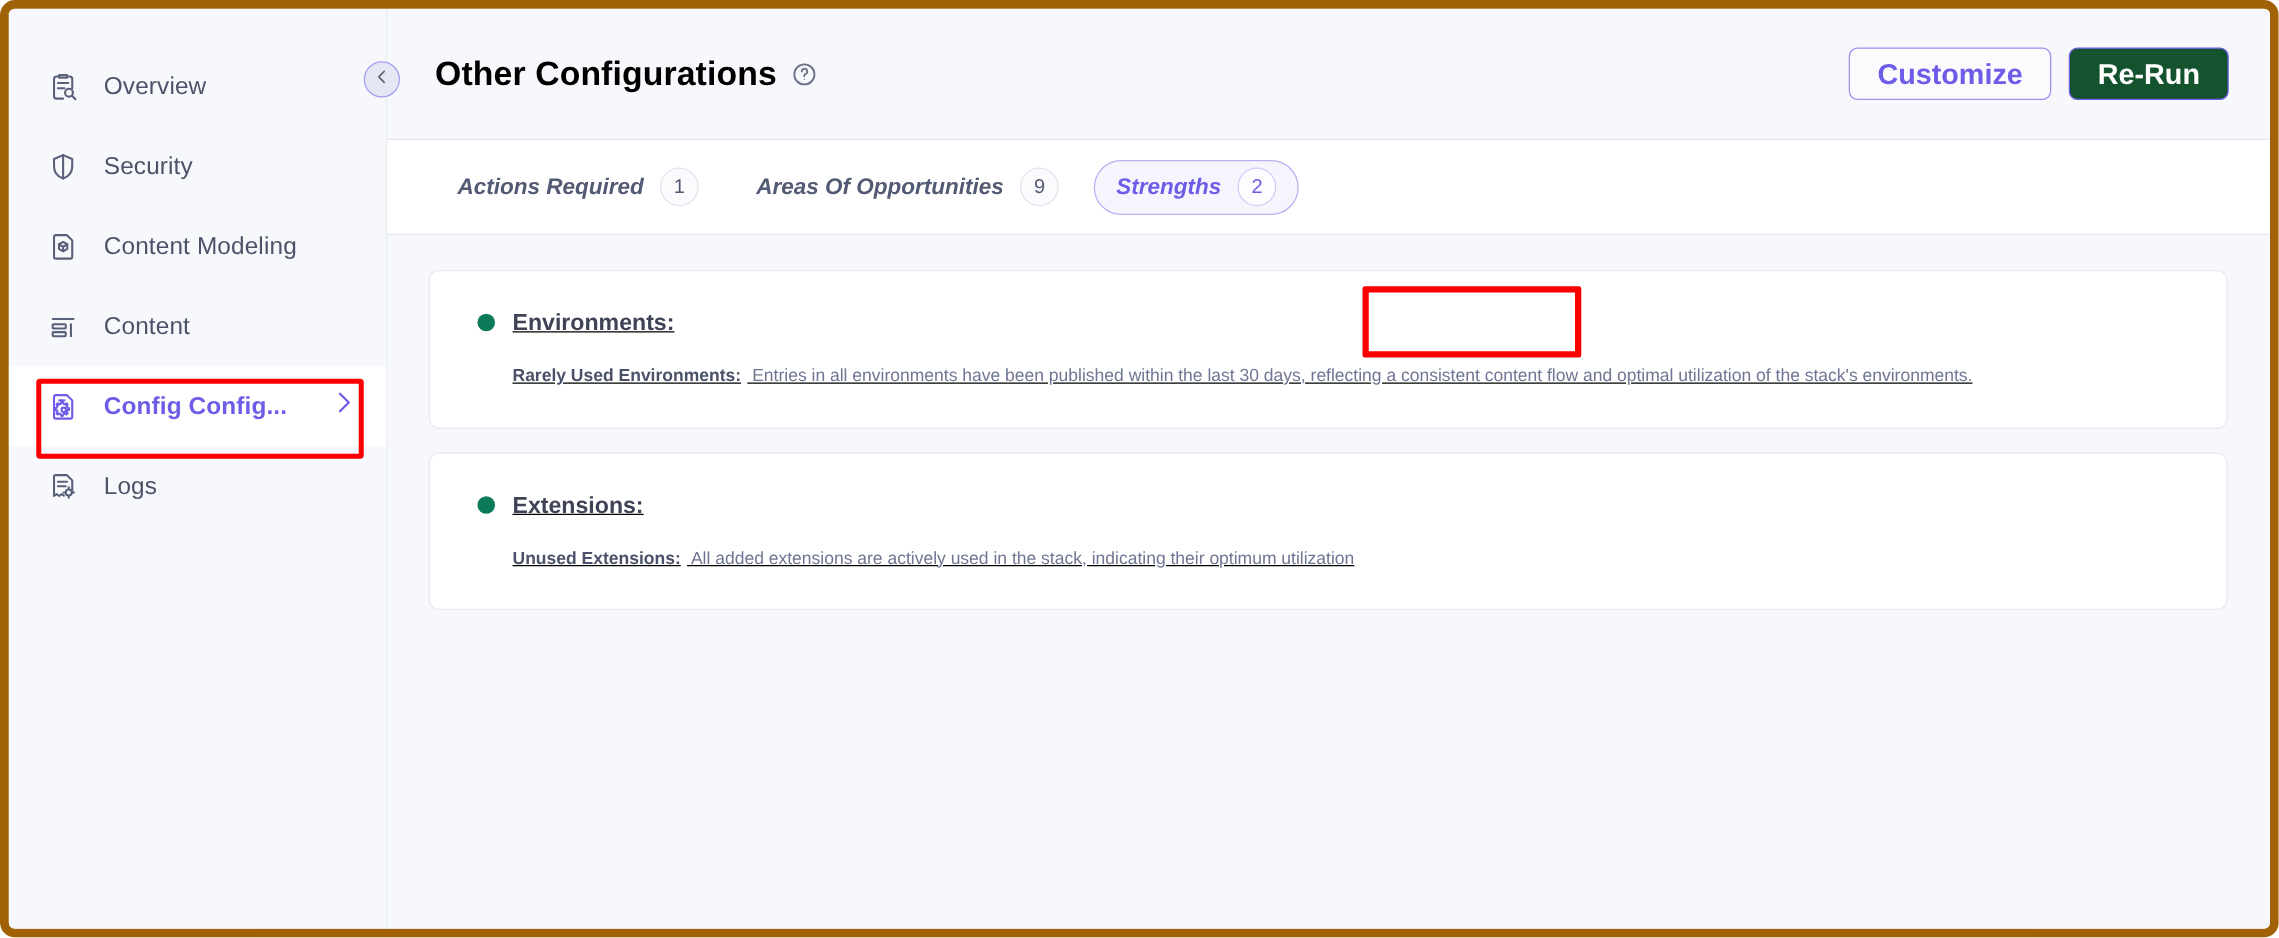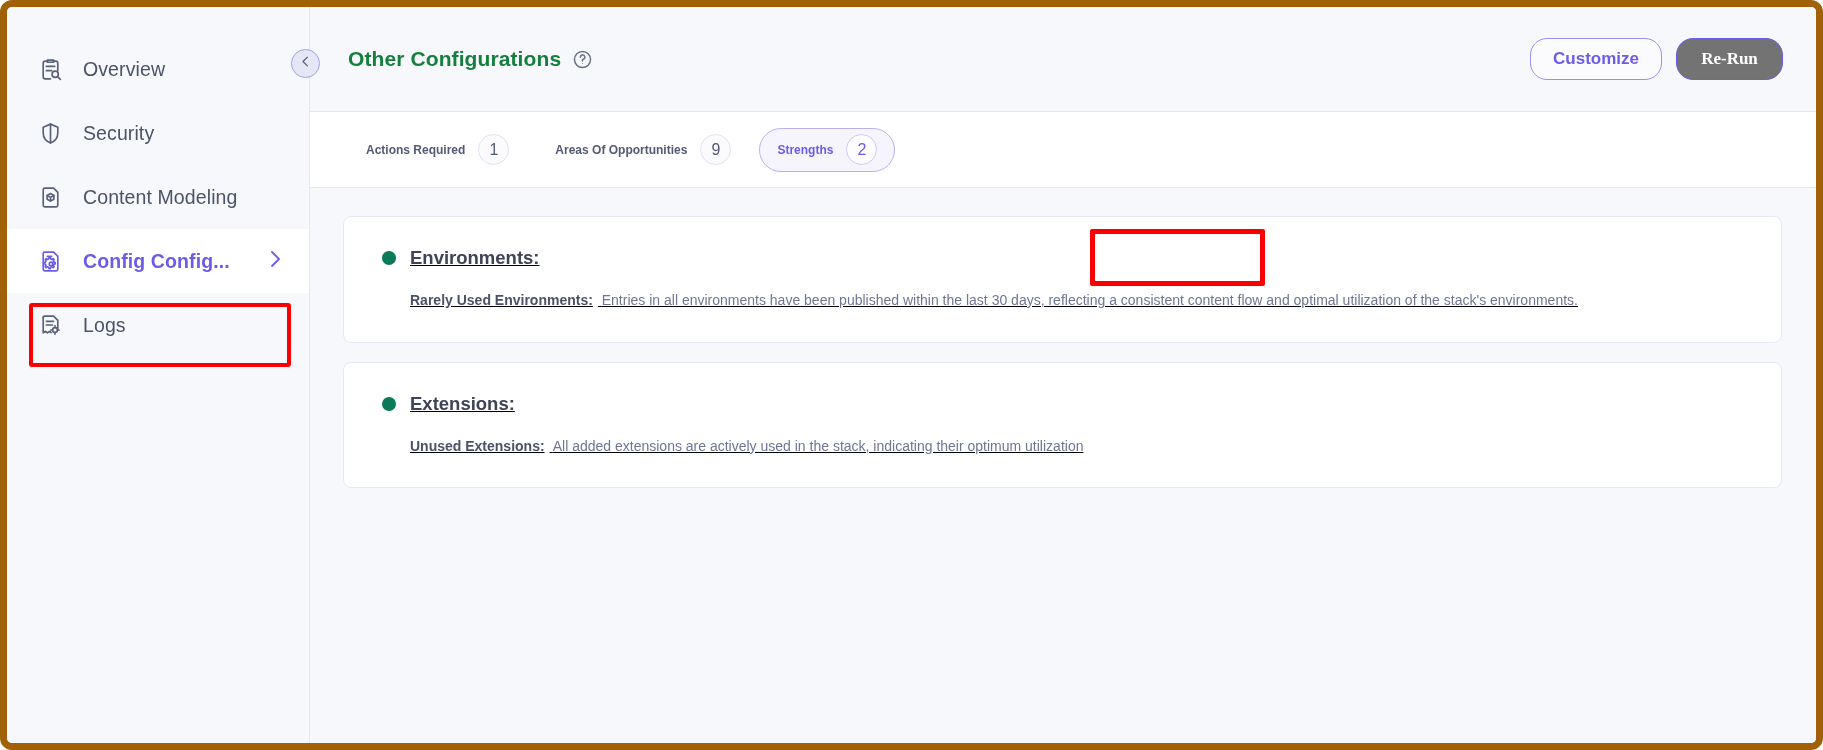--- a/index.html
+++ b/index.html
@@ -79,56 +79,55 @@
 
   .header {
     height: 105px;
     flex: 0 0 105px;
     display: flex; align-items: center;
     padding: 0 33px 0 38px;
     border-bottom: 1px solid #e4e7f0;
     background: #f7f8fc;
   }
   .page-title {
-    font-size: 21px;
-    font-weight: bold;
-    color: #15803d;
+    font-size: 27px;
+    font-weight: bold;
+    color: #000000;
     letter-spacing: .1px;
   }
   .help-icon {
     width: 21px; height: 21px;
     margin-left: 11px;
     color: #6b7186;
     flex: 0 0 21px;
   }
   .title-wrap { display: flex; align-items: center; }
   .header-actions { margin-left: auto; display: flex; align-items: center; gap: 14px; }
 
   .btn {
     height: 42px;
-    border-radius: 17px;
-    font-size: 17px;
+    border-radius: 7px;
+    font-size: 23px;
     font-weight: bold;
     display: flex; align-items: center; justify-content: center;
     cursor: pointer;
     padding: 0 22px;
     font-family: "Liberation Sans", sans-serif;
   }
   .btn-outline {
     background: #fbfbfe;
     border: 1px solid #9b8ff0;
     color: #6c5ce7;
     min-width: 132px;
   }
   .btn-primary {
-    background: #737373;
+    background: #14532d;
     border: 1px solid #6c5ce7;
     color: #ffffff;
     min-width: 107px;
-    font-family: Liberation Serif, serif;
   }
 
   
   .collapse-btn {
     position: absolute;
     left: -19px; top: 42px;
     width: 29px; height: 29px;
     border-radius: 50%;
     background: #e6e7f5;
     border: 1px solid #a79cf0;
@@ -153,24 +152,25 @@
   .tab {
     display: flex; align-items: center;
     gap: 13px;
     height: 44px;
     padding: 0 17px;
     border-radius: 22px;
     cursor: pointer;
     border: 1px solid transparent;
   }
   .tab .tab-label {
-    font-size: 12px;
+    font-size: 18px;
     font-weight: bold;
     color: #535a73;
     white-space: nowrap;
+    font-style: italic;
   }
   .tab .tab-count {
     min-width: 31px; height: 31px;
     border-radius: 50%;
     border: 1px solid #e0e3ef;
     background: #fbfbfd;
     display: flex; align-items: center; justify-content: center;
     font-size: 16px;
     color: #535a73;
     padding: 0 6px;
@@ -273,20 +273,32 @@
           <svg viewBox="0 0 24 24" width="25" height="25" fill="none" stroke="currentColor" stroke-width="1.6" stroke-linecap="round" stroke-linejoin="round">
             <path d="M5 4.5A1.5 1.5 0 0 1 6.5 3H15l4 4v12.5A1.5 1.5 0 0 1 17.5 21h-11A1.5 1.5 0 0 1 5 19.5z"></path>
             <path d="M12 8.2l3.2 1.8v3.6L12 15.4 8.8 13.6V10z"></path>
               <path d="M12 11.9l3.2-1.9M12 11.9l-3.2-1.9M12 11.9v3.5"></path>
           </svg>
         </span>
         <span class="nav-label">Content Modeling</span>
 
       </div>
 
+      <div class="nav-item">
+        <span class="nav-icon">
+          <svg viewBox="0 0 24 24" width="25" height="25" fill="none" stroke="currentColor" stroke-width="1.6" stroke-linecap="round" stroke-linejoin="round">
+            <path d="M4 6h16"></path>
+              <rect x="4" y="10" width="10" height="3.2" rx="0.6"></rect>
+              <rect x="4" y="16" width="10" height="3.2" rx="0.6"></rect>
+            <path d="M18 10v9.2"></path>
+          </svg>
+        </span>
+        <span class="nav-label">Content</span>
+
+      </div>
 
       <div class="nav-item active">
         <span class="nav-icon">
           <svg viewBox="0 0 24 24" width="25" height="25" fill="none" stroke="currentColor" stroke-width="1.6" stroke-linecap="round" stroke-linejoin="round">
             <path d="M5 4.5A1.5 1.5 0 0 1 6.5 3H15l4 4v12.5A1.5 1.5 0 0 1 17.5 21h-11A1.5 1.5 0 0 1 5 19.5z"></path>
             <path d="M9 7h4"></path>
             <path d="M12.2 9.6l1.3.5 1-.8 1 1-.8 1 .5 1.3 1.3.3v1.4l-1.3.3-.5 1.3.8 1-1 1-1-.8-1.3.5-.3 1.3h-1.4l-.3-1.3-1.3-.5-1 .8-1-1 .8-1-.5-1.3-1.3-.3v-1.4l1.3-.3.5-1.3-.8-1 1-1 1 .8 1.3-.5.3-1.3h1.4z"></path>
             <circle cx="12.5" cy="14.3" r="1.7"></circle>
           </svg>
         </span>

